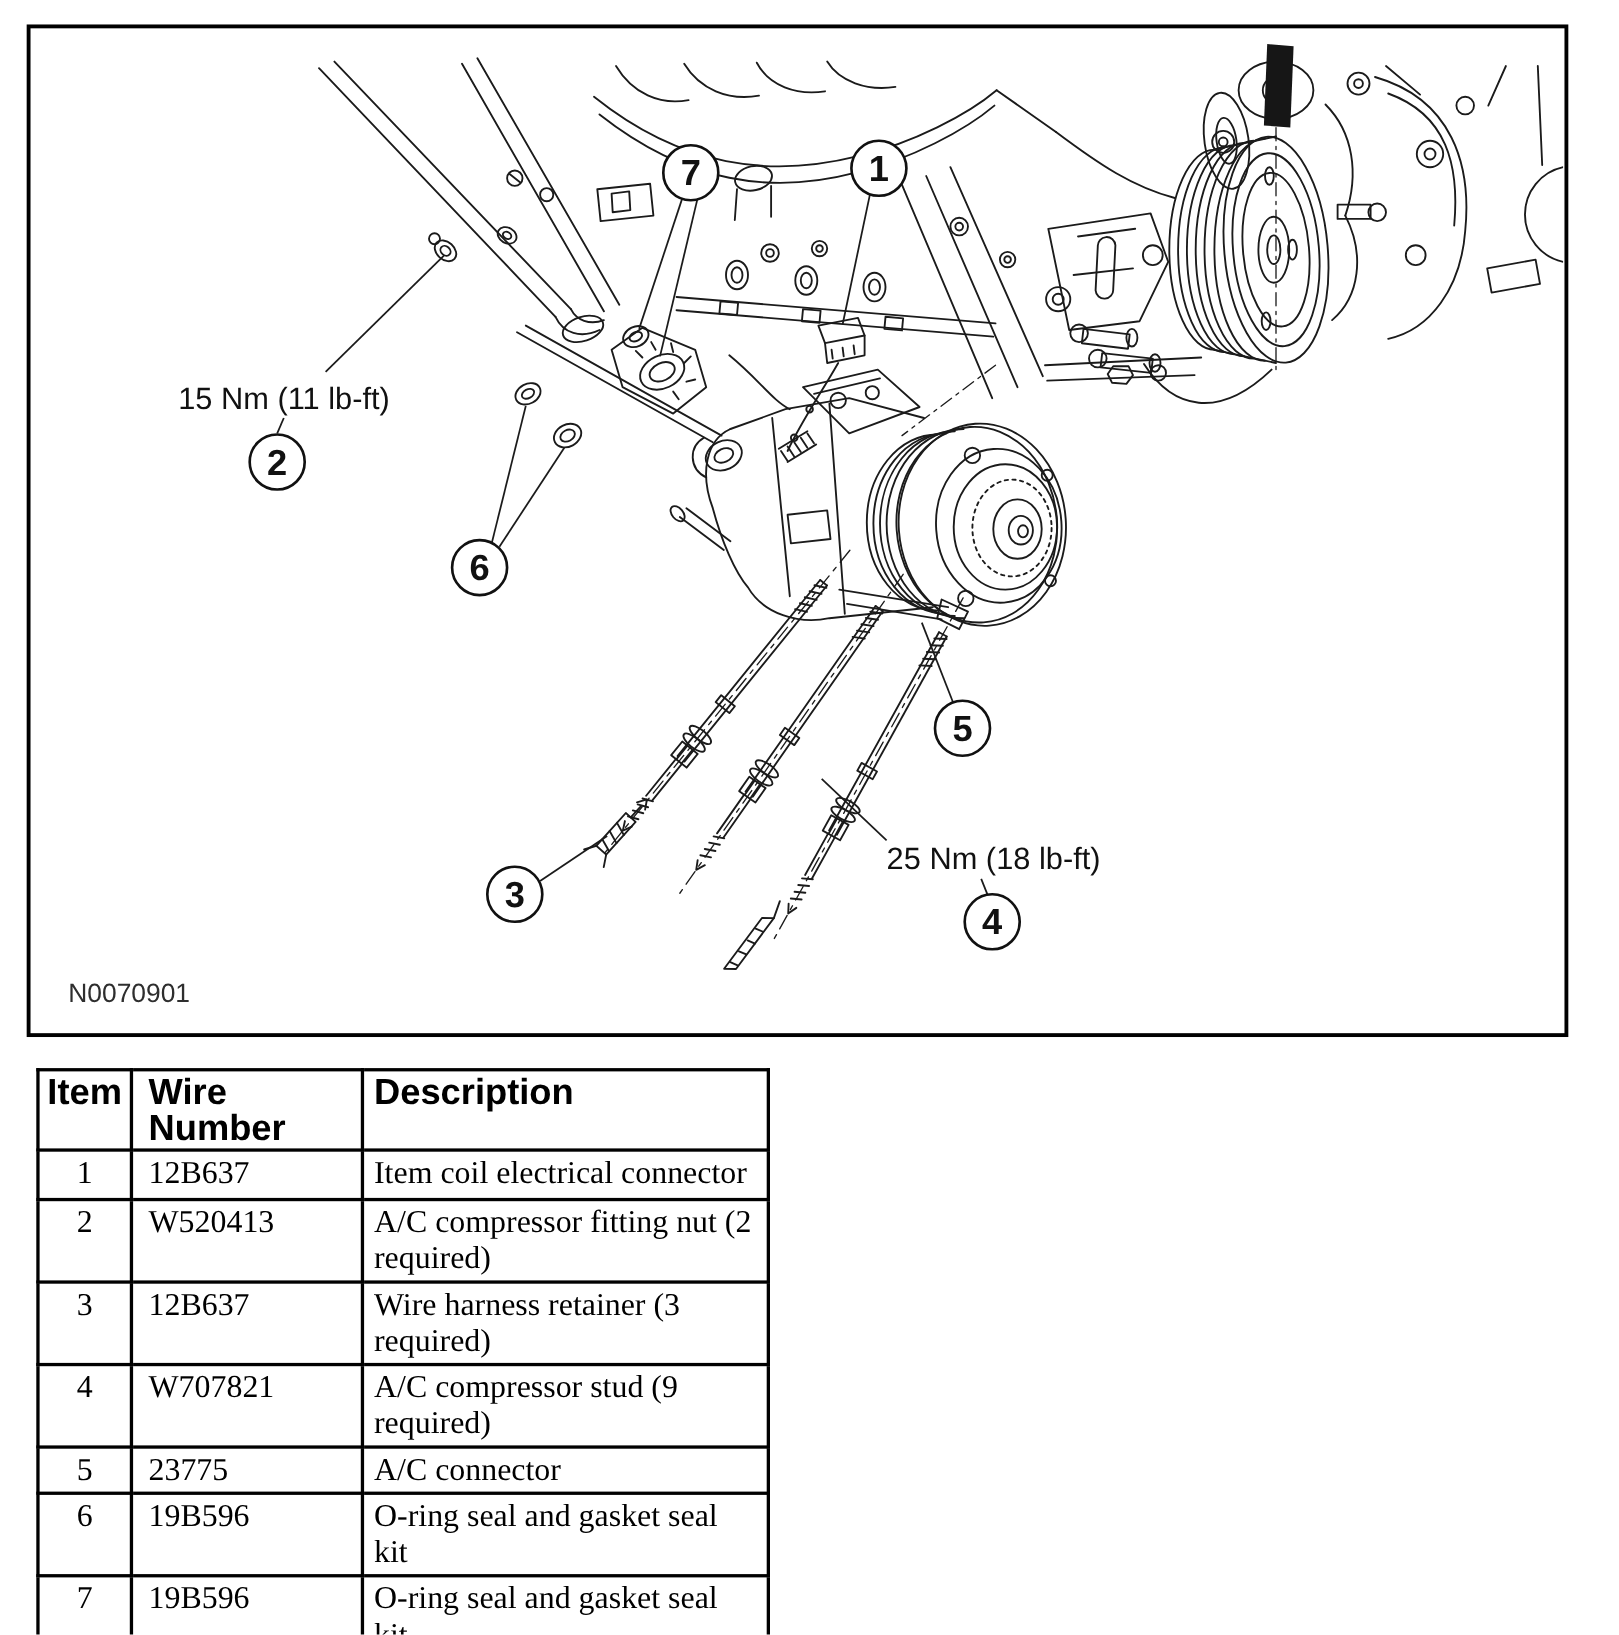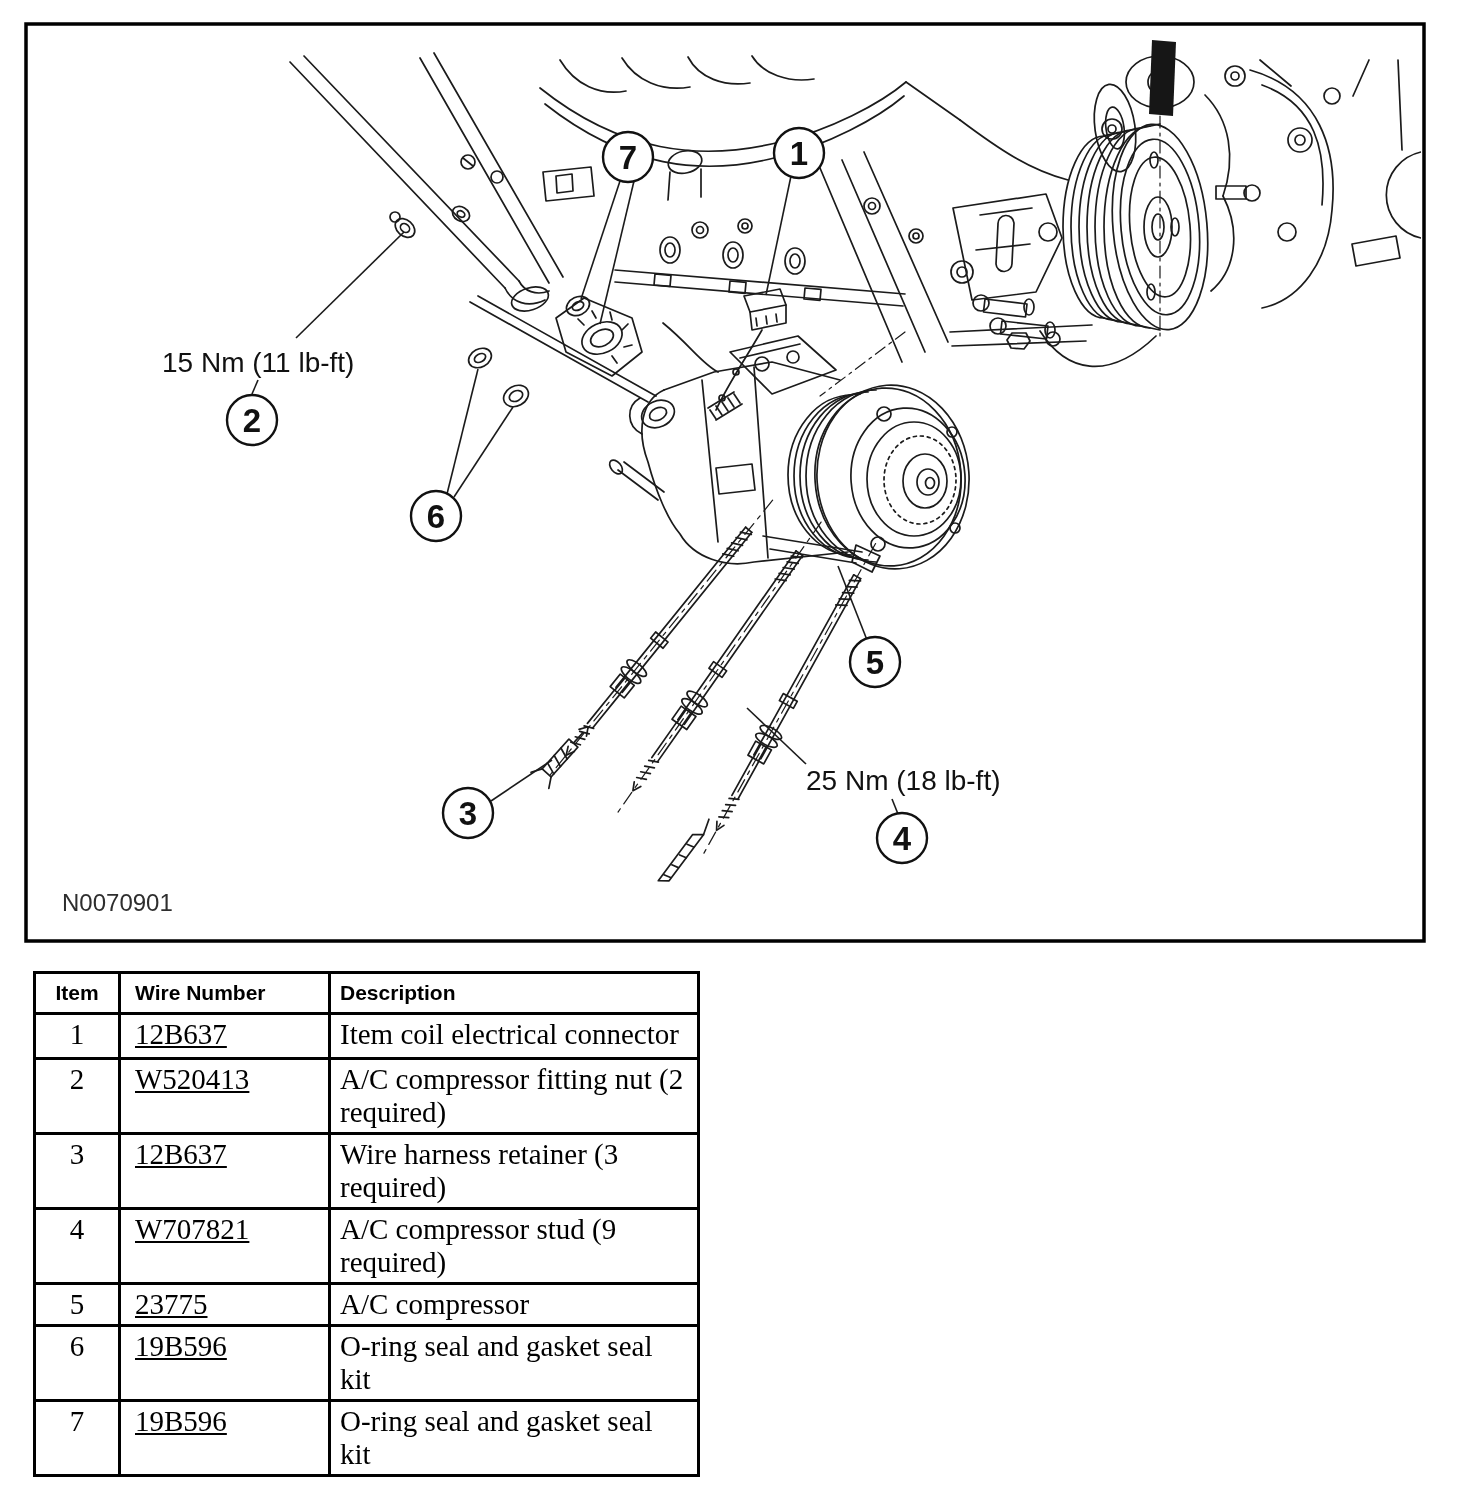--- a/index.html
+++ b/index.html
@@ -22,27 +22,27 @@
     border-collapse:collapse;table-layout:fixed;width:664px;
     font-family:"Liberation Serif",serif;font-size:29px;
   }
   .parts-table col.c-item{width:85px;}
   .parts-table col.c-part{width:210px;}
   .parts-table col.c-desc{width:369px;}
   .parts-table th,.parts-table td{
     border:3px solid #000;vertical-align:top;line-height:33px;overflow:hidden;
   }
   .parts-table th{
-    font-family:"Liberation Sans",sans-serif;font-weight:bold;font-size:21px;
+    font-family:"Liberation Sans",sans-serif;font-weight:bold;font-size:33px;
     text-align:left;padding:3px 6px 3px 14px;line-height:32px;
   }
   .parts-table th.h-item{text-align:center;padding:3px 2px;}
   .parts-table th.h-desc{padding-left:9px;}
   .parts-table td.col-item{text-align:center;padding:3px 2px;}
-  .parts-table td.col-part{padding:3px 6px 3px 14px;text-decoration:underline;}
+  .parts-table td.col-part{padding:3px 6px 3px 14px;}
   .parts-table td.col-desc{padding:3px 8px 3px 9px;white-space:pre-wrap;}
   .parts-table tr.hdr{height:41px;}
   .parts-table tr.r0{height:45px;}
   .parts-table tr.r1{height:72px;}
   .parts-table tr.r2{height:73px;}
   .parts-table tr.r3{height:69px;}
   .parts-table tr.r4{height:42px;}
   .parts-table tr.r5{height:72px;}
   .parts-table tr.r6{height:73px;}
 </style>
@@ -401,21 +401,21 @@
     </tr>
     <tr class="r3">
       <td class="col-item">4</td>
       <td class="col-part">W707821</td>
       <td class="col-desc">A/C compressor stud (9
 required)</td>
     </tr>
     <tr class="r4">
       <td class="col-item">5</td>
       <td class="col-part">23775</td>
-      <td class="col-desc">A/C compressor</td>
+      <td class="col-desc">A/C connector</td>
     </tr>
     <tr class="r5">
       <td class="col-item">6</td>
       <td class="col-part">19B596</td>
       <td class="col-desc">O-ring seal and gasket seal
 kit</td>
     </tr>
     <tr class="r6">
       <td class="col-item">7</td>
       <td class="col-part">19B596</td>

